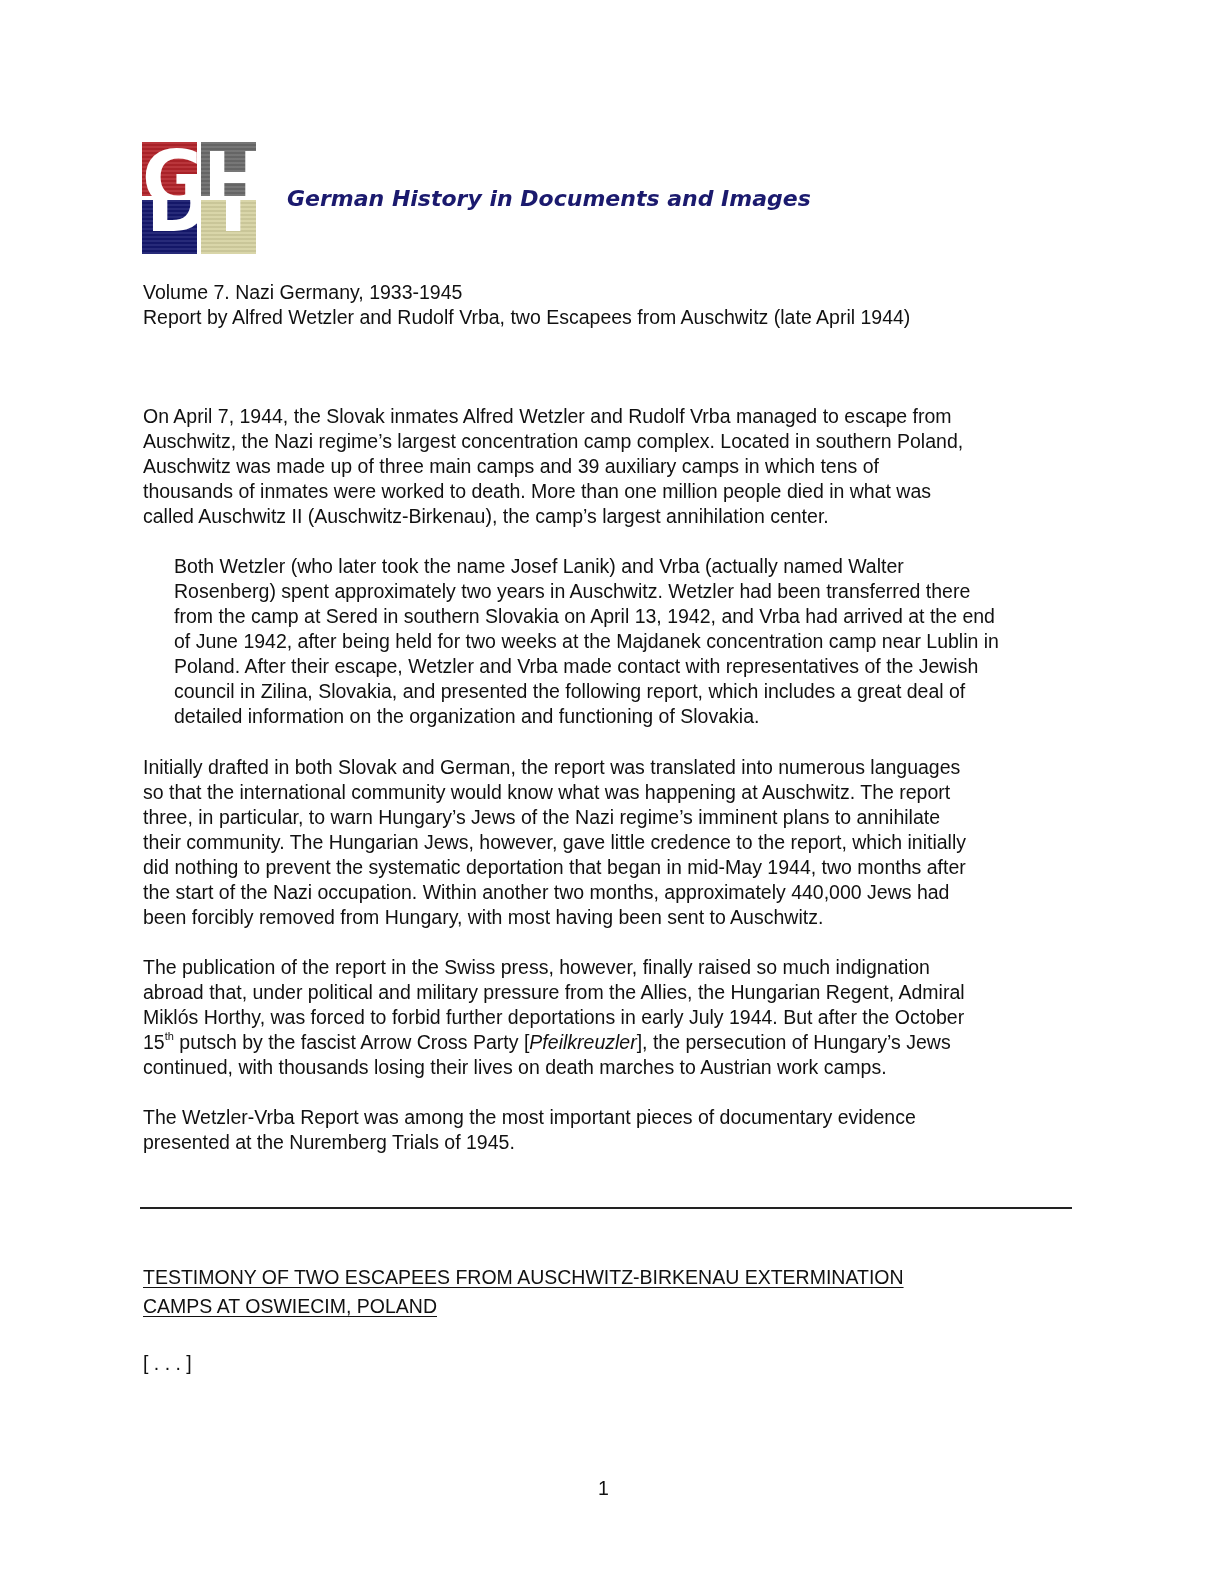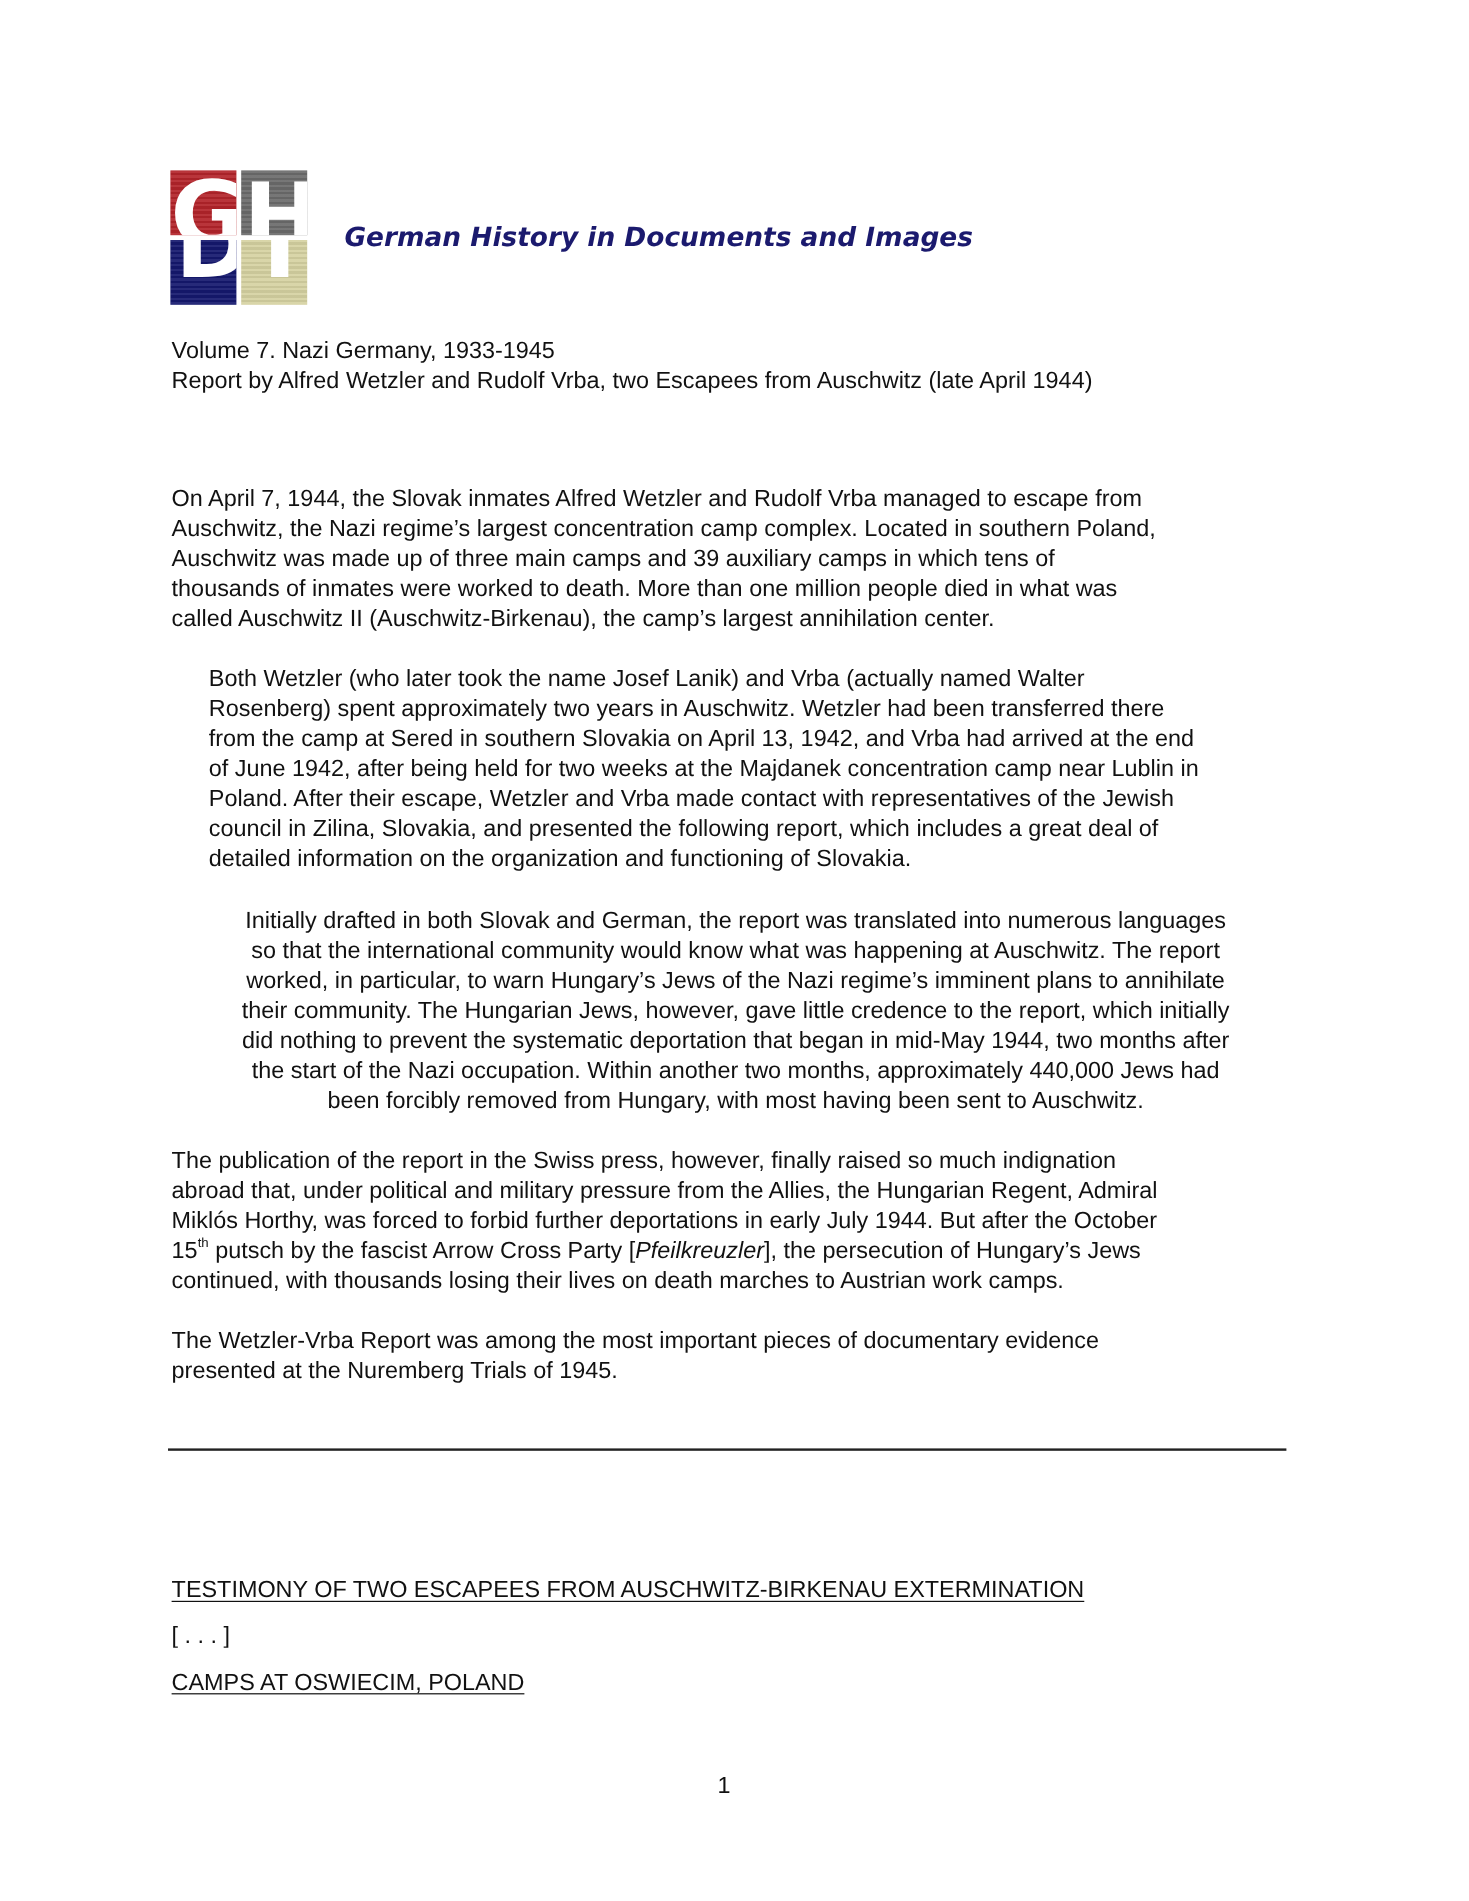--- a/index.html
+++ b/index.html
@@ -19,28 +19,28 @@
   .q-d .letter { font-size: 76px; left: 4px; top: -40px; }
   .q-i .letter { font-size: 76px; left: 18px; top: -40px; }
   .site-title { position: absolute; left: 287px; top: 186px; font-family: "DejaVu Sans", sans-serif;
     font-size: 22px; font-weight: bold; color: #1b1a6e; letter-spacing: 0px; white-space: nowrap; font-style: italic; }
   .header-line { position: absolute; left: 143px; font-size: 19.5px; line-height: 25px; white-space: nowrap; }
   .h1 { top: 280px; }
   .h2 { top: 305px; }
   .para { position: absolute; left: 143px; width: 940px; font-size: 19.5px; line-height: 25px; margin: 0; }
   .p1 { top: 404px; }
   .p2 { top: 554px; margin-left: 31px; }
-  .p3 { top: 755px; text-align: center; }
+  .p3 { top: 755px; }
   .p4 { top: 955px; }
   .p5 { top: 1105px; }
   .para .ln { display: block; white-space: nowrap; }
   sup { font-size: 11px; line-height: 0; position: relative; top: -2px; }
   .rule { position: absolute; left: 140px; top: 1207px; width: 932px; height: 2px; background: #222; }
   .testimony { position: absolute; left: 143px; top: 1263px; font-size: 19.5px; line-height: 29px; }
-  .testimony .ln { display: block; white-space: nowrap; margin-top: 48px; }
+  .testimony .ln { display: block; white-space: nowrap; }
   .testimony u { text-decoration: underline; text-underline-offset: 3px; }
   .ellipsis { position: absolute; left: 143px; top: 1352px; font-size: 19.5px; }
   .page-num { position: absolute; left: 598px; top: 1477px; font-size: 19.5px; }
 </style>
 </head>
 <body>
 
 <div class="logo">
   <div class="quad q-g" style="background: rgb(179, 36, 42);">
     <div class="tex"></div>
@@ -79,21 +79,21 @@
   <span class="ln">from the camp at Sered in southern Slovakia on April 13, 1942, and Vrba had arrived at the end</span>
   <span class="ln">of June 1942, after being held for two weeks at the Majdanek concentration camp near Lublin in</span>
   <span class="ln">Poland. After their escape, Wetzler and Vrba made contact with representatives of the Jewish</span>
   <span class="ln">council in Zilina, Slovakia, and presented the following report, which includes a great deal of</span>
   <span class="ln">detailed information on the organization and functioning of Slovakia.</span>
 </p>
 
 <p class="para p3">
   <span class="ln">Initially drafted in both Slovak and German, the report was translated into numerous languages</span>
   <span class="ln">so that the international community would know what was happening at Auschwitz. The report</span>
-  <span class="ln">worked, in particular, to warn Hungary’s Jews of the Nazi regime’s imminent plans to annihilate</span>
+  <span class="ln">three, in particular, to warn Hungary’s Jews of the Nazi regime’s imminent plans to annihilate</span>
   <span class="ln">their community. The Hungarian Jews, however, gave little credence to the report, which initially</span>
   <span class="ln">did nothing to prevent the systematic deportation that began in mid-May 1944, two months after</span>
   <span class="ln">the start of the Nazi occupation. Within another two months, approximately 440,000 Jews had</span>
   <span class="ln">been forcibly removed from Hungary, with most having been sent to Auschwitz.</span>
 </p>
 
 <p class="para p4">
   <span class="ln">The publication of the report in the Swiss press, however, finally raised so much indignation</span>
   <span class="ln">abroad that, under political and military pressure from the Allies, the Hungarian Regent, Admiral</span>
   <span class="ln">Miklós Horthy, was forced to forbid further deportations in early July 1944. But after the October</span>

